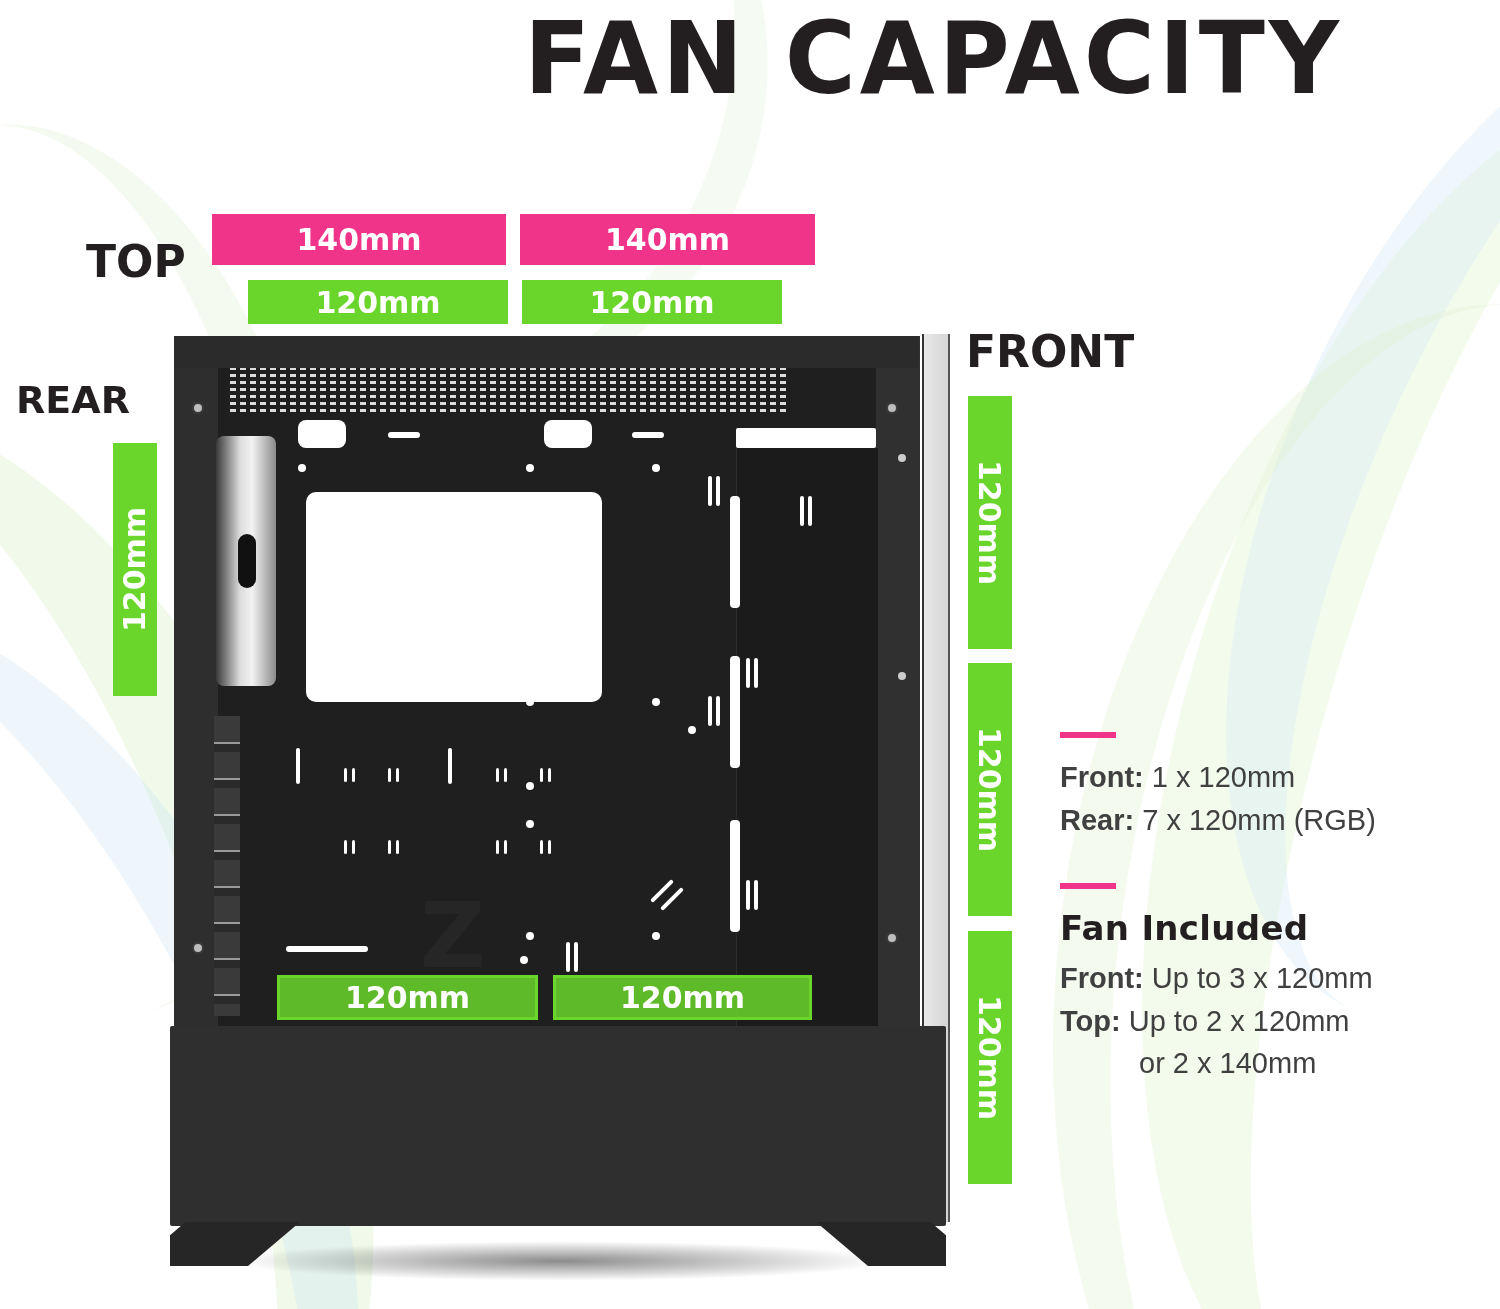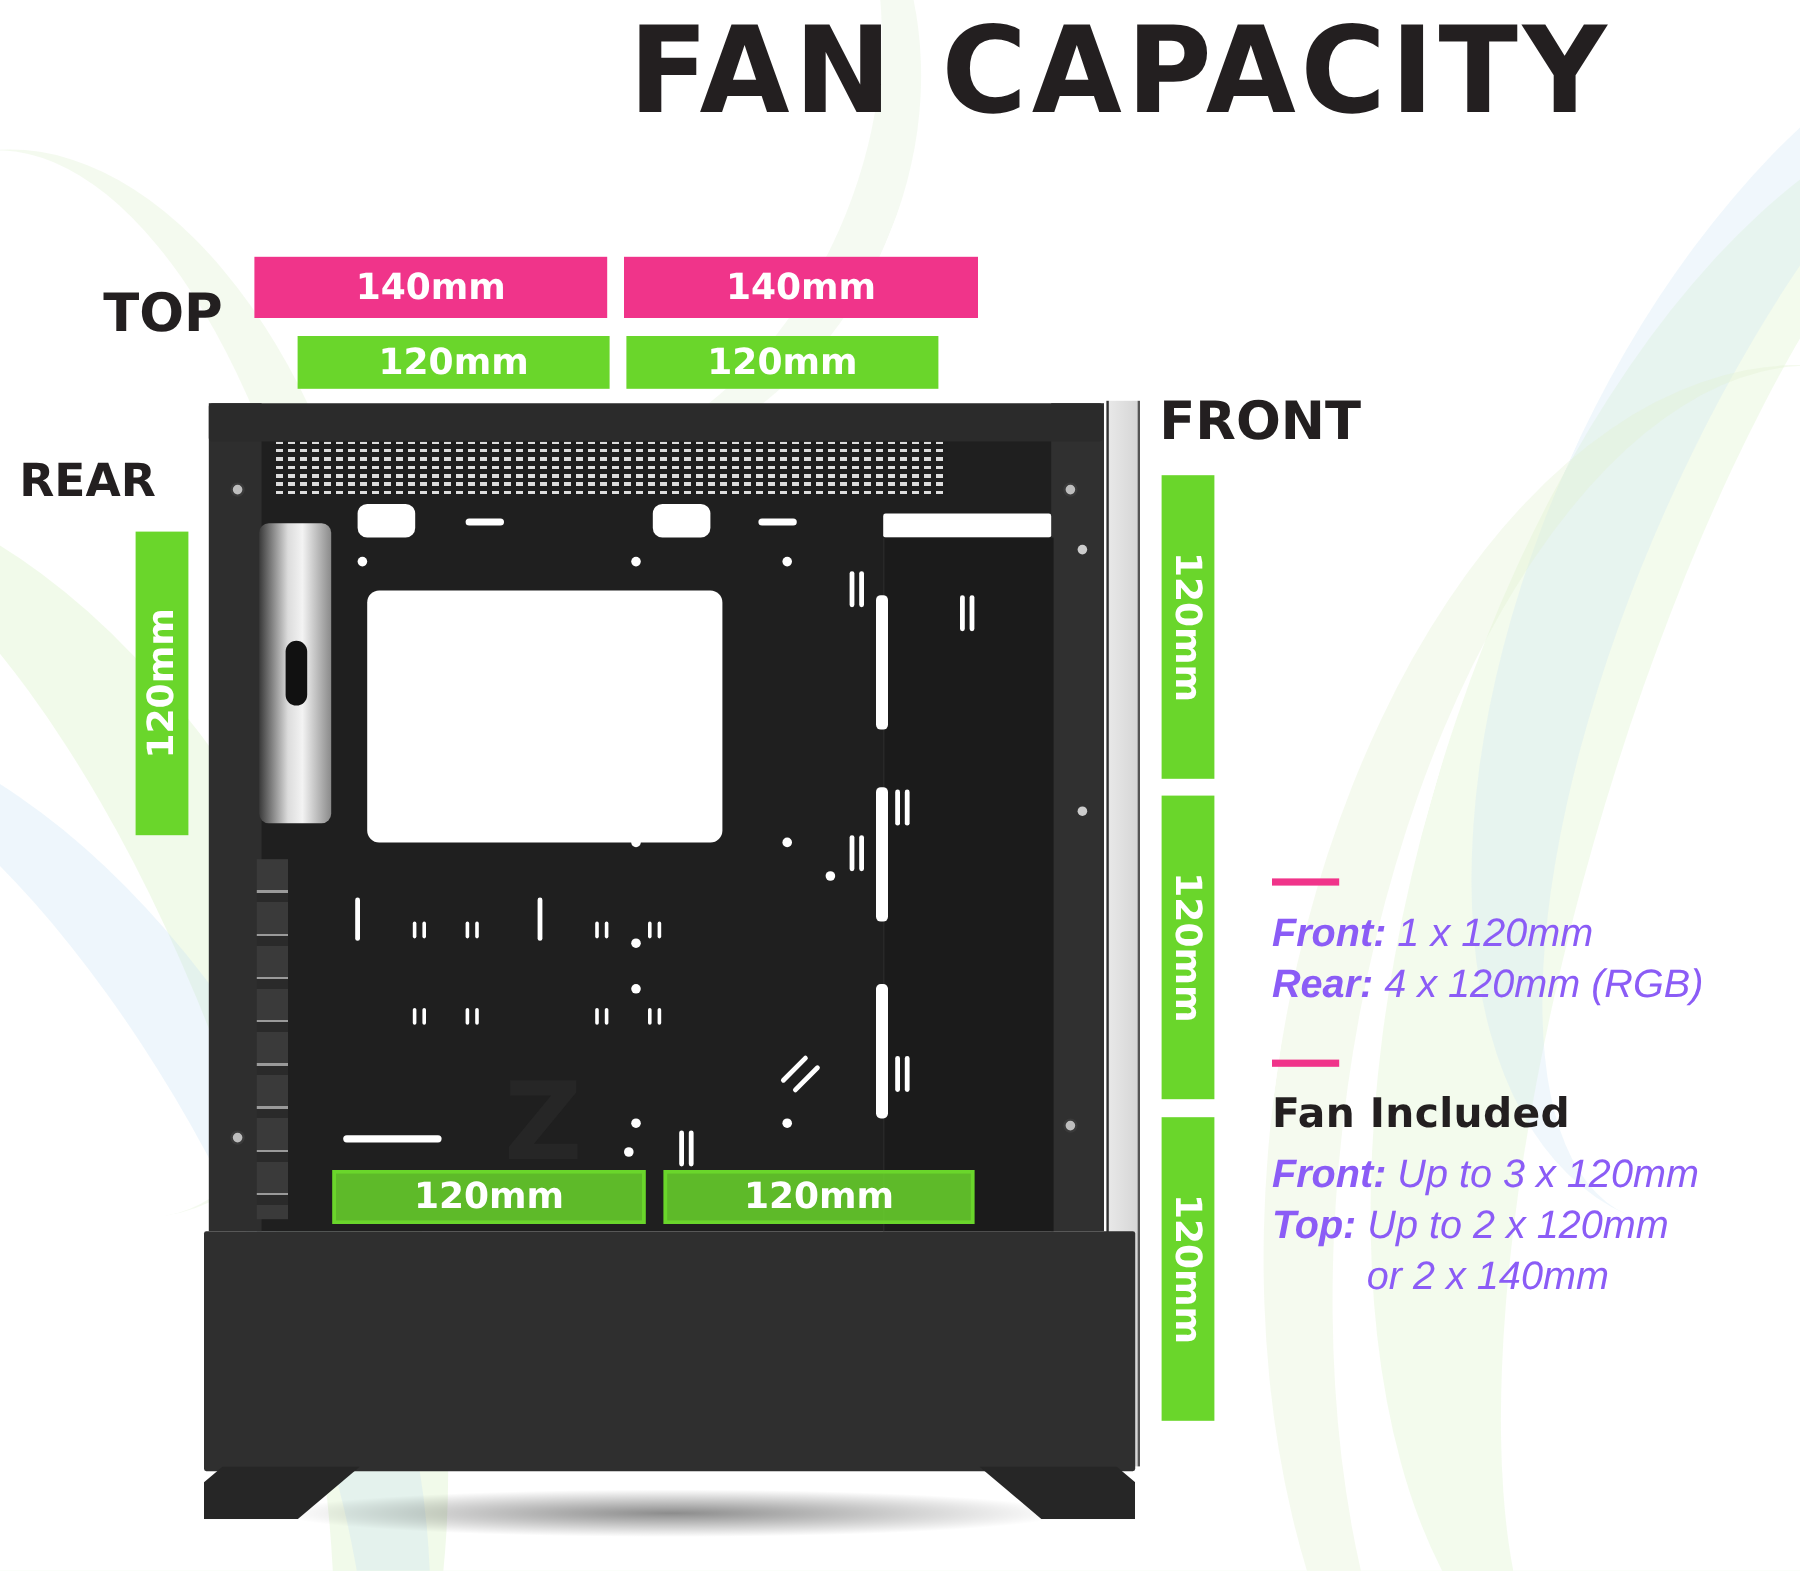--- a/index.html
+++ b/index.html
@@ -86,21 +86,21 @@
   .c-z { position: absolute; left: 250px; top: 560px; width: 60px; height: 80px; font-family: "DejaVu Sans", sans-serif; font-weight: 900; font-size: 90px; line-height: 80px; color: #262626; }
 
   
   .info { left: 1060px; top: 732px; width: 420px; }
   .accent { width: 56px; height: 6px; background: #f0348a; margin-bottom: 18px; }
   .info h2 {
     font-family: "DejaVu Sans", sans-serif; font-weight: bold;
     font-size: 34px; line-height: 42px; color: #231f20; margin-bottom: 8px;
     letter-spacing: 0.3px;
   }
-  .info .line { font-size: 33px; line-height: 42.5px; color: #8b5cf6; white-space: nowrap; font-style: italic; }
+  .info .line { font-size: 29px; line-height: 42.5px; color: #404040; white-space: nowrap; }
   .info .line b { font-weight: bold; }
   .info .indent { padding-left: 79px; }
   .section2 { margin-top: 42px; }
 </style>
 </head>
 <body>
 
 <div class="bg">
   <div class="wave w1"></div>
     <div class="wave w2"></div>
@@ -234,21 +234,21 @@
     <span>120mm</span>
   </div>
 <div class="layer tag bottom" style="left:553px;top:975px;width:259px;height:45px;">
     <span>120mm</span>
   </div>
 
 <div class="layer info">
   <div>
     <div class="accent"></div>
     <div class="line"><b>Front:</b><span> 1 x 120mm</span></div>
-    <div class="line"><b>Rear:</b><span> 4 x 120mm (RGB)</span></div>
+    <div class="line"><b>Rear:</b><span> 7 x 120mm (RGB)</span></div>
   </div>
   <div class="section2">
     <div class="accent"></div>
     <h2>Fan Included</h2>
     <div class="line"><b>Front:</b><span> Up to 3 x 120mm</span></div>
     <div class="line"><b>Top:</b><span> Up to 2 x 120mm</span></div>
     <div class="line indent"><span>or 2 x 140mm</span></div>
   </div>
 </div>
 

